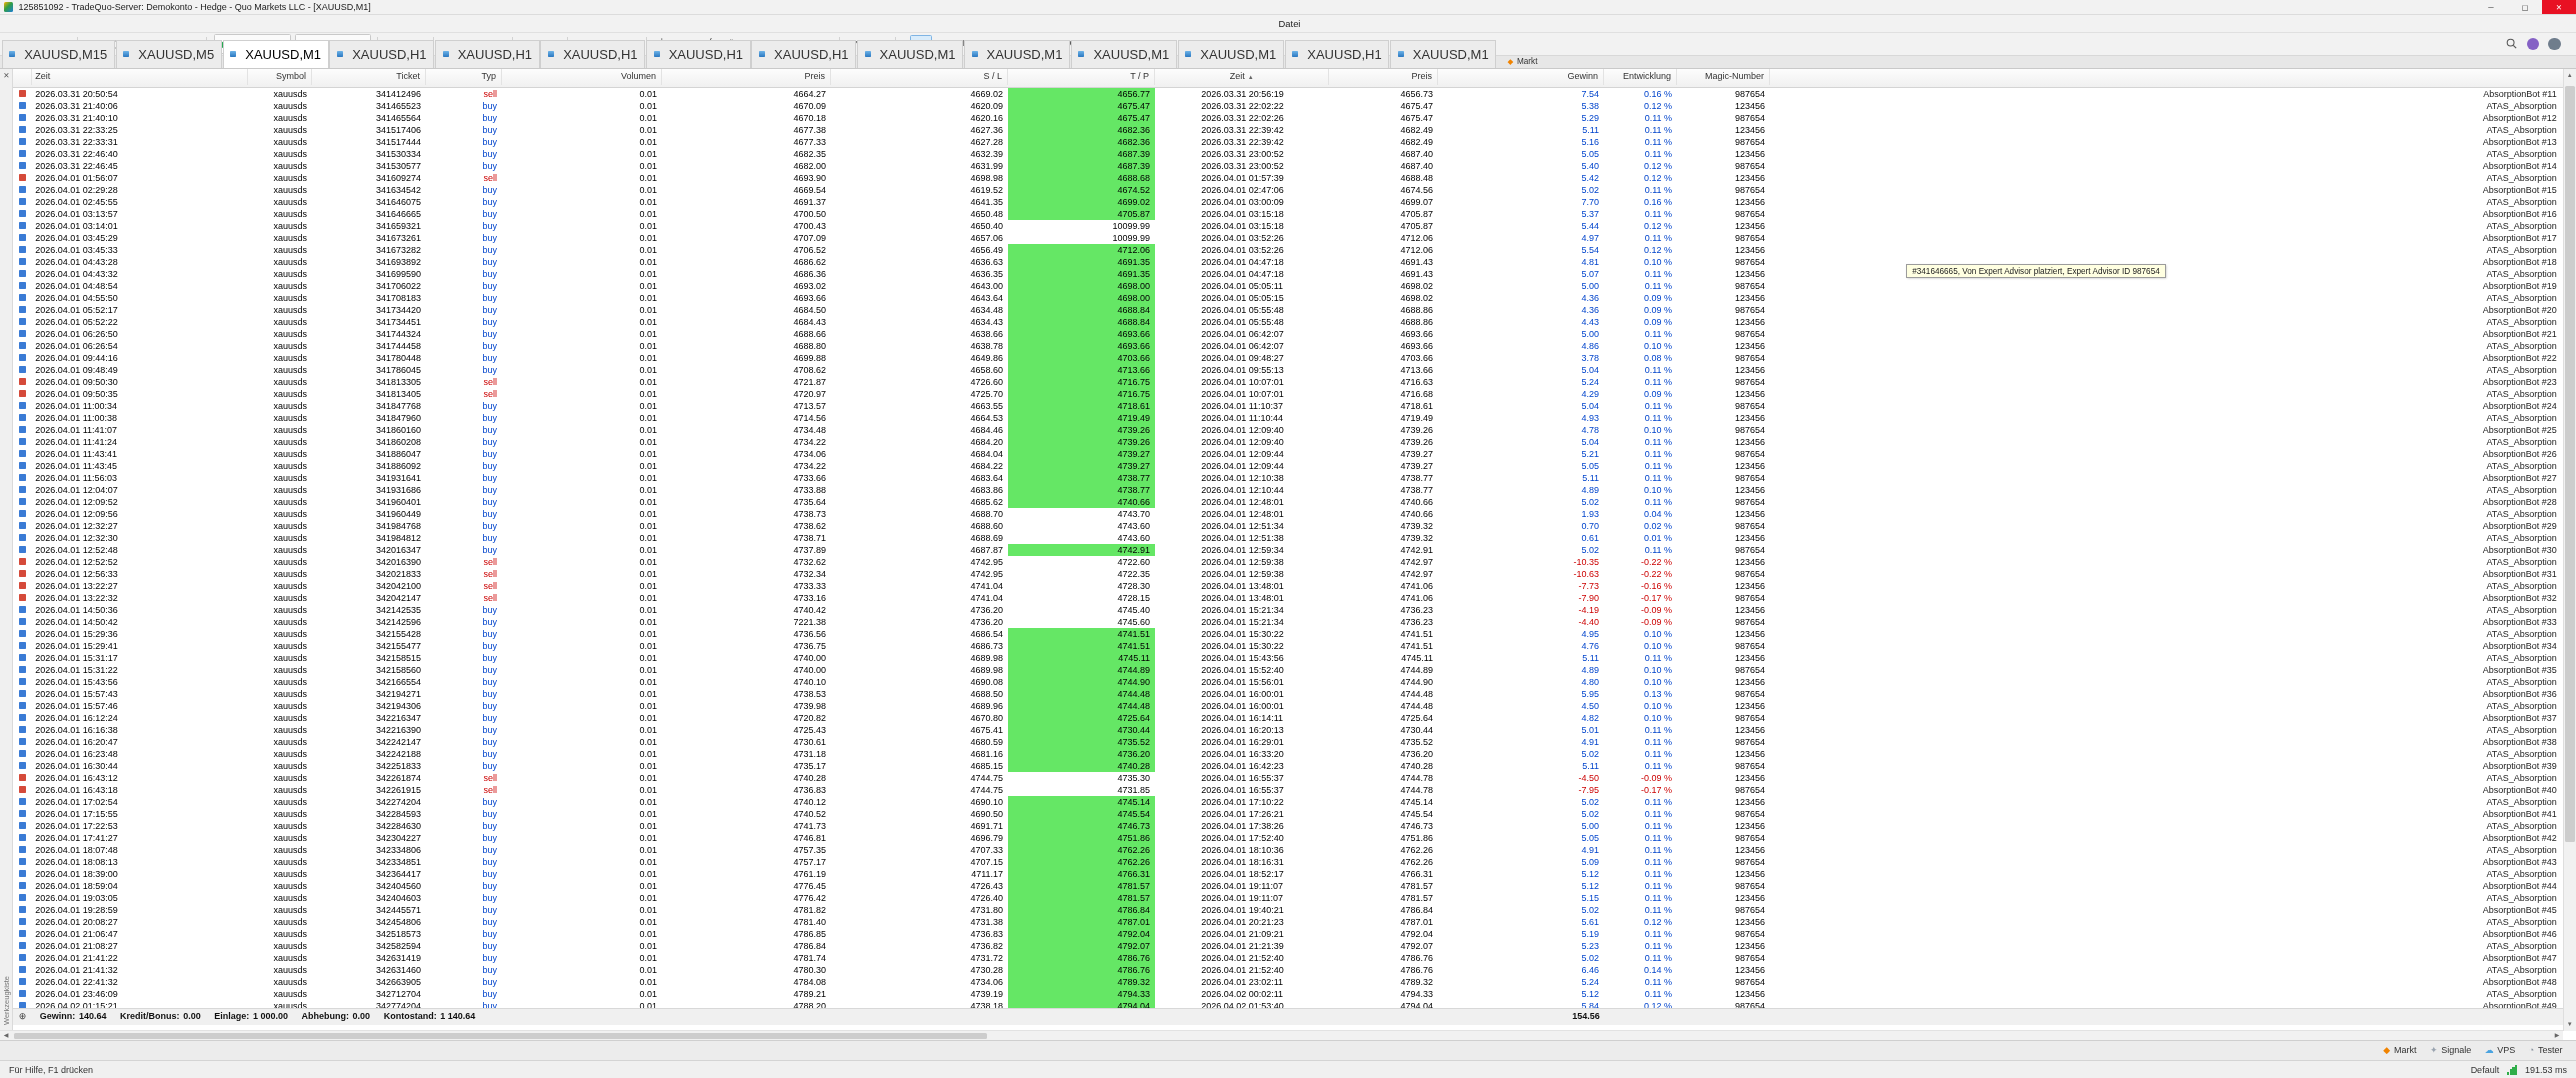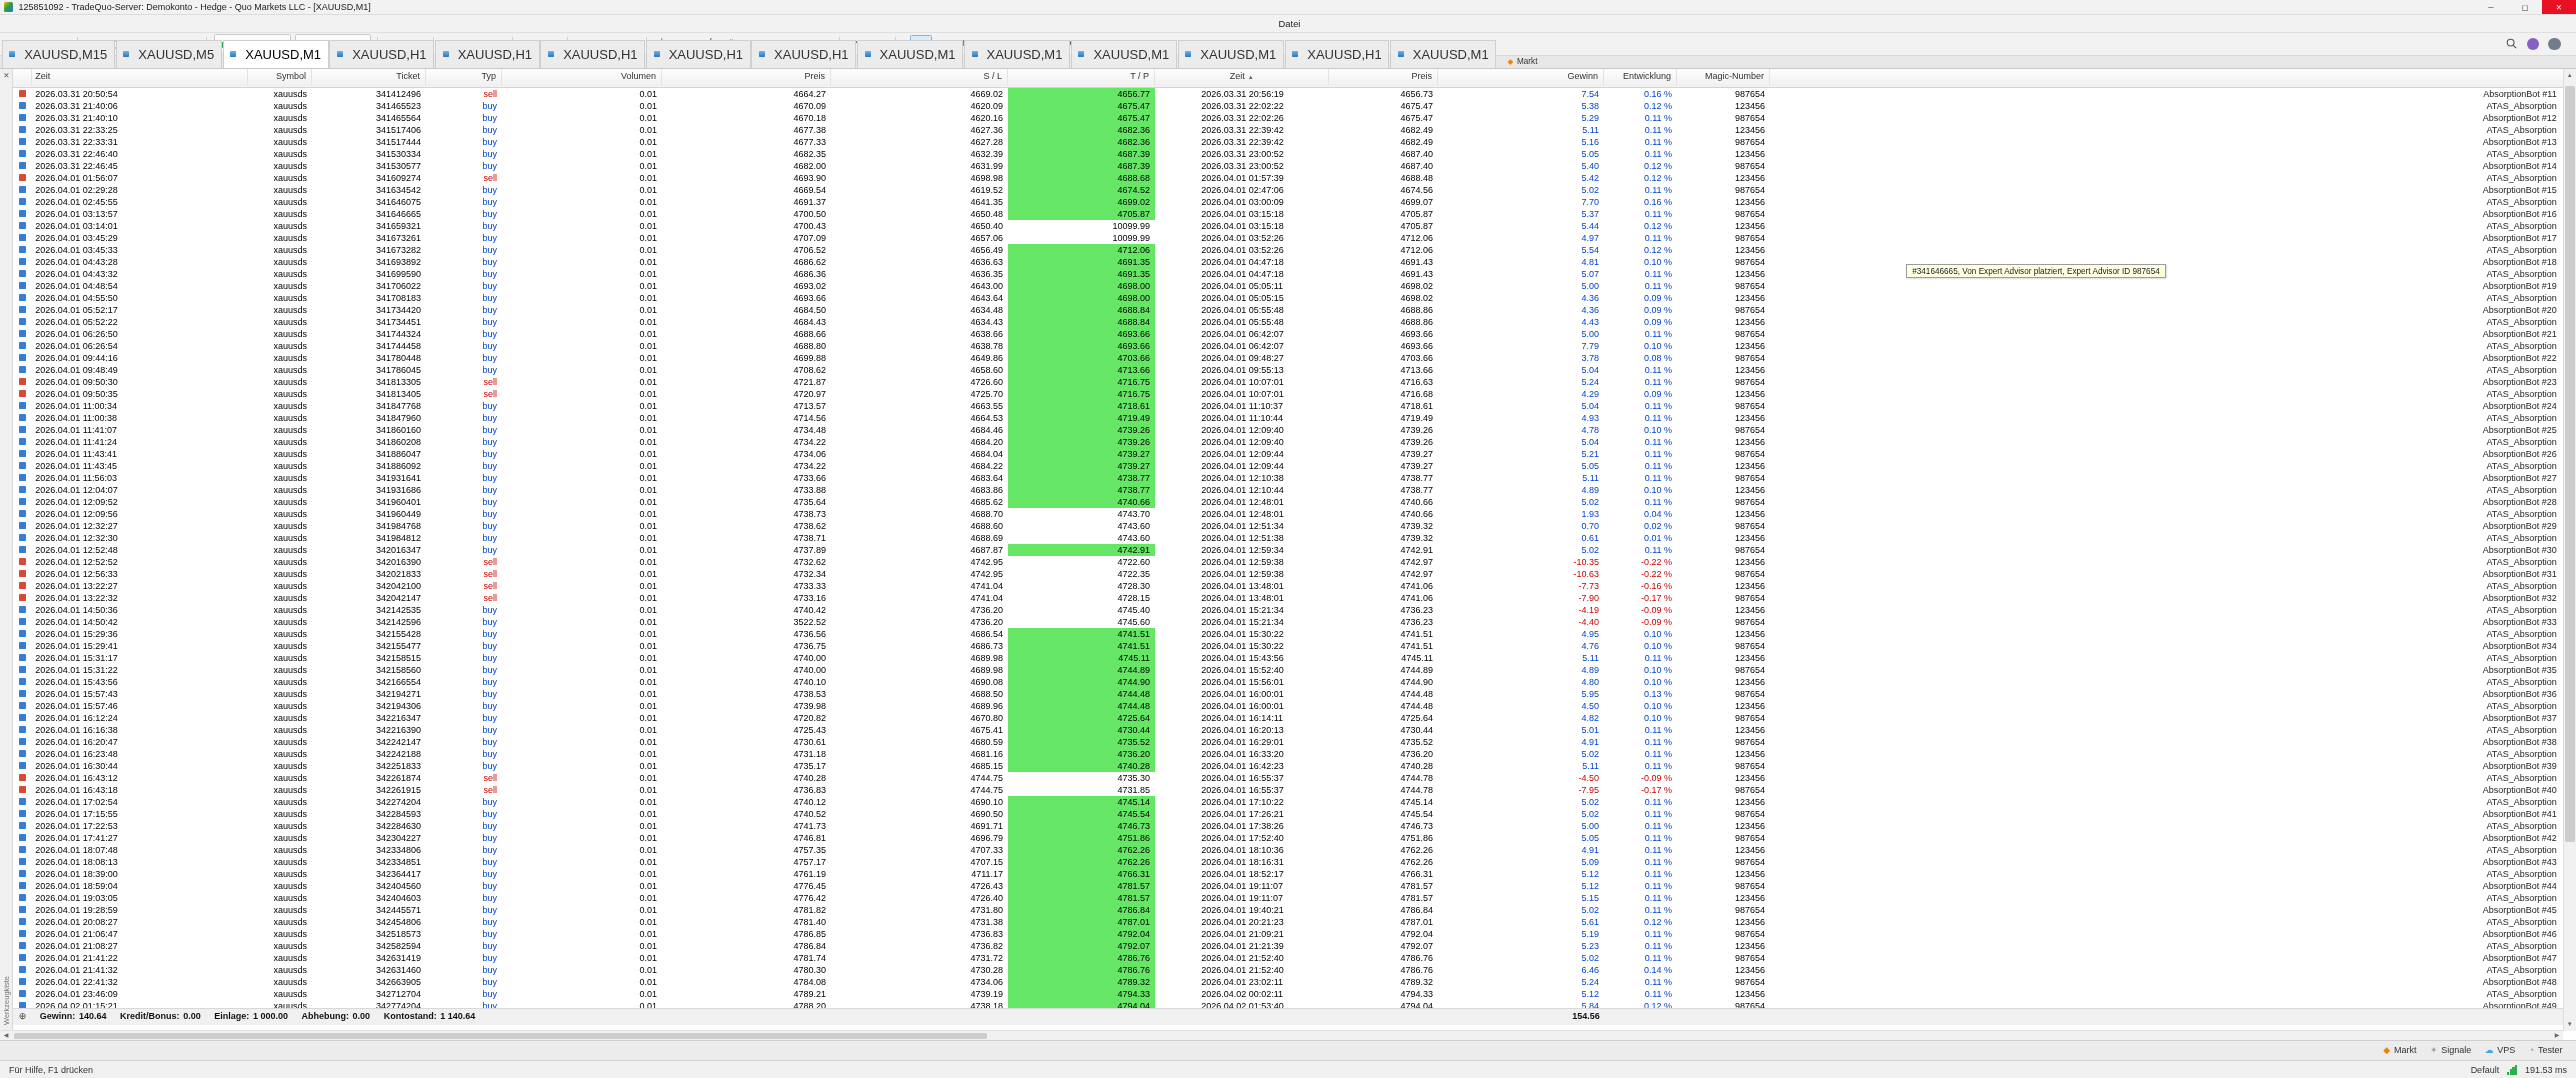--- a/index.html
+++ b/index.html
@@ -646,21 +646,21 @@
         <div class="tcell c1 al">2026.04.01 06:26:54</div>
         <div class="tcell c2 ar">xauusds</div>
         <div class="tcell c3 ar">341744458</div>
         <div class="tcell c4 ar buy">buy</div>
         <div class="tcell c5 ar">0.01</div>
         <div class="tcell c6 ar">4688.80</div>
         <div class="tcell c7 ar">4638.78</div>
         <div class="tcell c8 ar tp-green">4693.66</div>
         <div class="tcell c9 al pad62">2026.04.01 06:42:07</div>
         <div class="tcell c10 ar">4693.66</div>
-        <div class="tcell c11 ar pos">7.79</div>
+        <div class="tcell c11 ar pos">4.86</div>
         <div class="tcell c12 ar pos">0.10 %</div>
         <div class="tcell c13 ar">123456</div>
         <div class="tcell c14 ar kom">ATAS_Absorption</div>
       </div>
       <div class="trow">
         <div class="tcell c0 ac"><span class="oicon buy"></span></div>
         <div class="tcell c1 al">2026.04.01 09:44:16</div>
         <div class="tcell c2 ar">xauusds</div>
         <div class="tcell c3 ar">341780448</div>
         <div class="tcell c4 ar buy">buy</div>
@@ -1032,21 +1032,21 @@
         <div class="tcell c13 ar">123456</div>
         <div class="tcell c14 ar kom">ATAS_Absorption</div>
       </div>
       <div class="trow">
         <div class="tcell c0 ac"><span class="oicon buy"></span></div>
         <div class="tcell c1 al">2026.04.01 14:50:42</div>
         <div class="tcell c2 ar">xauusds</div>
         <div class="tcell c3 ar">342142596</div>
         <div class="tcell c4 ar buy">buy</div>
         <div class="tcell c5 ar">0.01</div>
-        <div class="tcell c6 ar">3522.52</div>
+        <div class="tcell c6 ar">7221.38</div>
         <div class="tcell c7 ar">4736.20</div>
         <div class="tcell c8 ar">4745.60</div>
         <div class="tcell c9 al pad62">2026.04.01 15:21:34</div>
         <div class="tcell c10 ar">4736.23</div>
         <div class="tcell c11 ar neg">-4.40</div>
         <div class="tcell c12 ar neg">-0.09 %</div>
         <div class="tcell c13 ar">987654</div>
         <div class="tcell c14 ar kom">AbsorptionBot #33</div>
       </div>
       <div class="trow">

